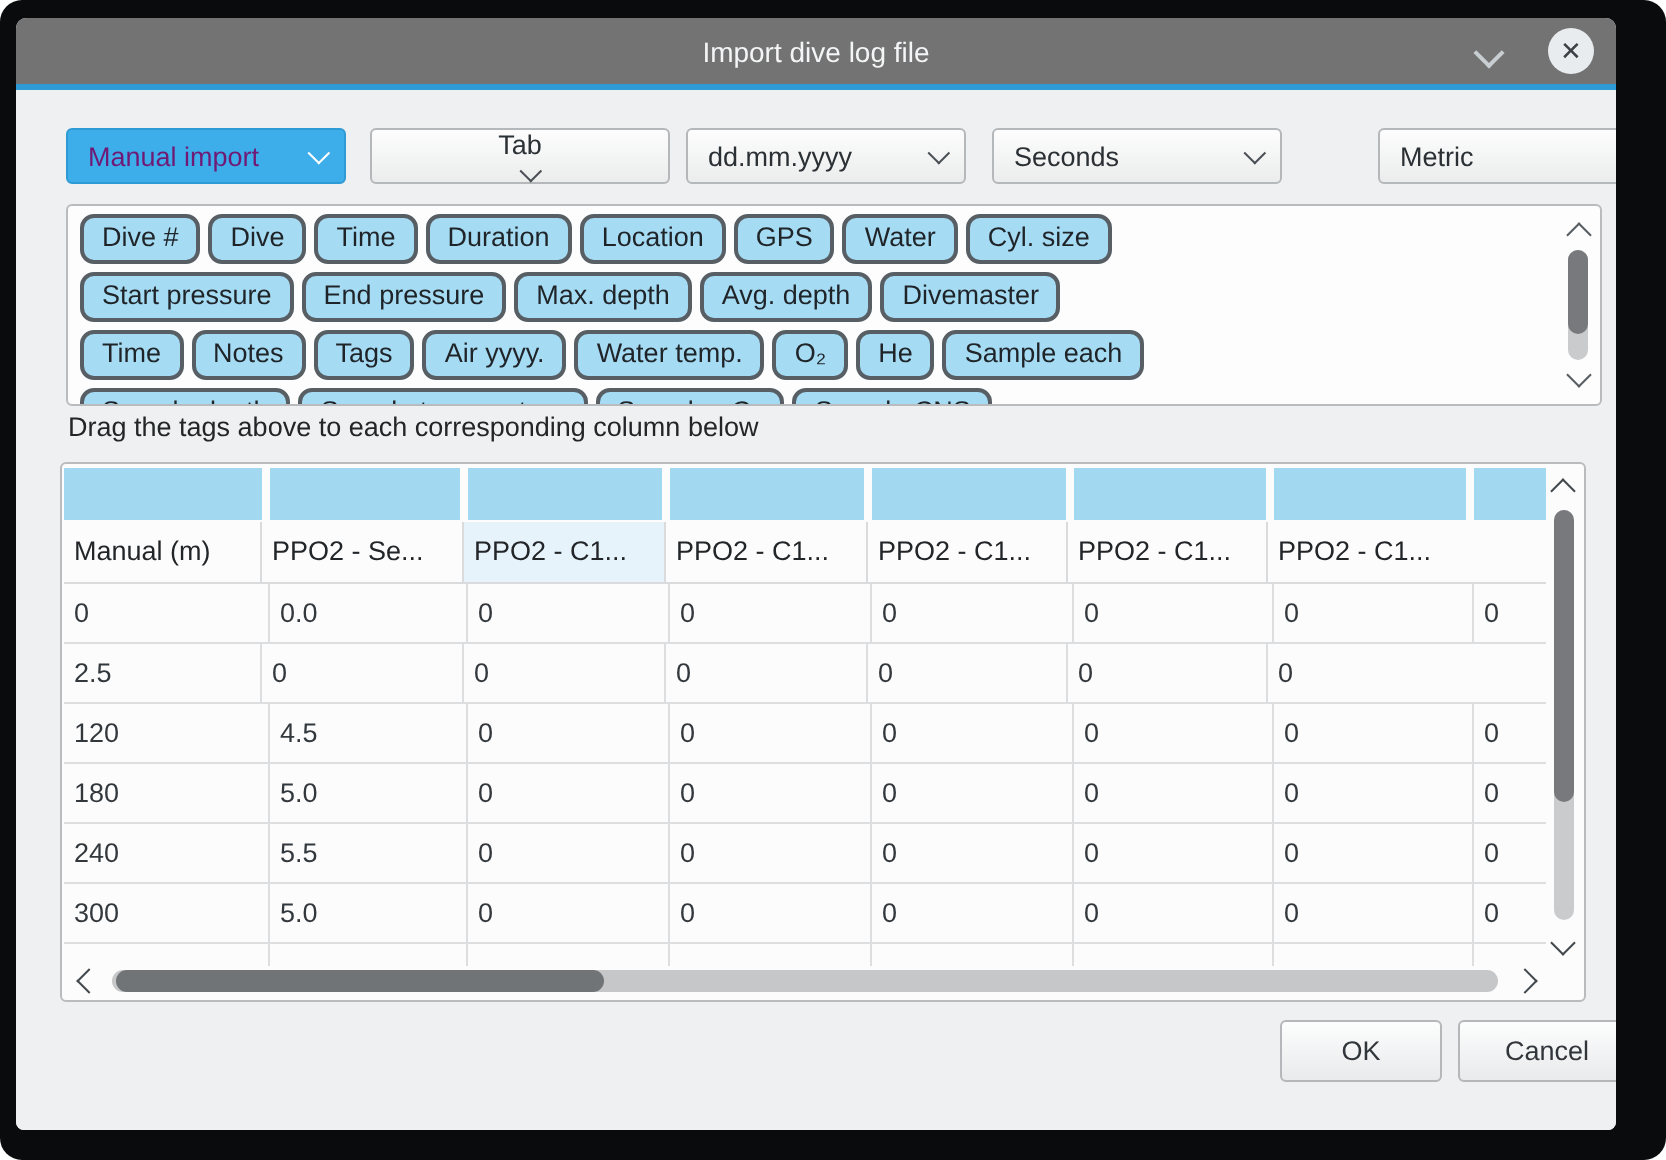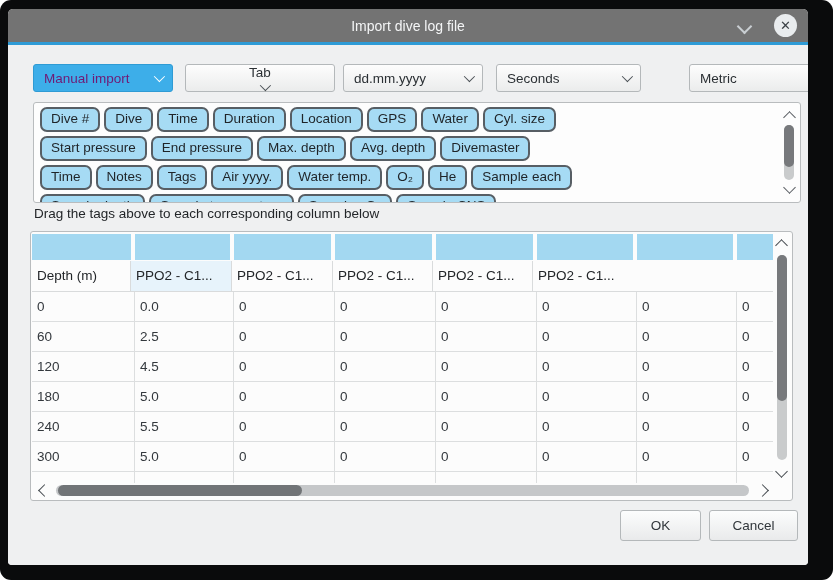--- a/index.html
+++ b/index.html
@@ -82,21 +82,21 @@
   .th-left,.th-right{position:absolute;top:5px;width:8px;height:8px;border-right:1.7px solid #43484d;border-bottom:1.7px solid #43484d;}
   .th-left{left:8px;transform:rotate(135deg);}
   .th-right{right:6px;transform:rotate(-45deg);}
   .th-track{position:absolute;left:24px;right:24px;top:4px;height:11px;background:#c5c7c9;border-radius:6px;}
   .th-thumb{position:absolute;left:26px;top:4px;width:244px;height:11px;background:#717477;border-radius:6px;cursor:pointer;}
 
   
   .btn{position:absolute;top:465px;height:31px;background:linear-gradient(#fcfdfd,#e9eaeb);
        border:1px solid #b4b8ba;border-radius:3px;font-size:13.5px;color:#31363b;
        display:flex;align-items:center;justify-content:center;cursor:pointer;box-sizing:border-box;
-       font-family:"Liberation Sans","DejaVu Sans",sans-serif;}
+       font-family:"Liberation Sans","DejaVu Sans",sans-serif;margin-left:20px;}
   .btn-ok{left:612px;width:81px;}
   .btn-cancel{left:701px;width:89px;}
 </style>
 </head>
 <body>
 
 <div class="frame">
   <div class="dialog">
 
     <div class="titlebar">
@@ -156,39 +156,39 @@
               <div class="dropcell" style="width: 99px;"></div>
               <div class="dropcell" style="width: 95px;"></div>
               <div class="dropcell" style="width: 97px;"></div>
               <div class="dropcell" style="width: 97px;"></div>
               <div class="dropcell" style="width: 97px;"></div>
               <div class="dropcell" style="width: 96px;"></div>
               <div class="dropcell" style="width: 96px;"></div>
               <div class="dropcell last"></div>
             </div>
             <div class="hdrrow">
-              <div class="hdrcell" style="width: 99px;">Depth (m)</div>
+              <div class="hdrcell" style="width: 99px;">Manual (m)</div>
+              <div class="hdrcell" style="width: 101px;">PPO2 - Se...</div>
               <div class="hdrcell hl" style="width: 101px;">PPO2 - C1...</div>
               <div class="hdrcell" style="width: 101px;">PPO2 - C1...</div>
               <div class="hdrcell" style="width: 100px;">PPO2 - C1...</div>
               <div class="hdrcell" style="width: 100px;">PPO2 - C1...</div>
               <div class="hdrcell last">PPO2 - C1...</div>
             </div>
             <div class="datarow">
               <div class="datacell" style="width: 103px;">0</div>
               <div class="datacell" style="width: 99px;">0.0</div>
               <div class="datacell" style="width: 101px;">0</div>
               <div class="datacell" style="width: 101px;">0</div>
               <div class="datacell" style="width: 101px;">0</div>
               <div class="datacell" style="width: 100px;">0</div>
               <div class="datacell" style="width: 100px;">0</div>
               <div class="datacell last">0</div>
             </div>
             <div class="datarow">
-              <div class="datacell" style="width: 103px;">60</div>
               <div class="datacell" style="width: 99px;">2.5</div>
               <div class="datacell" style="width: 101px;">0</div>
               <div class="datacell" style="width: 101px;">0</div>
               <div class="datacell" style="width: 101px;">0</div>
               <div class="datacell" style="width: 100px;">0</div>
               <div class="datacell" style="width: 100px;">0</div>
               <div class="datacell last">0</div>
             </div>
             <div class="datarow">
               <div class="datacell" style="width: 103px;">120</div>

